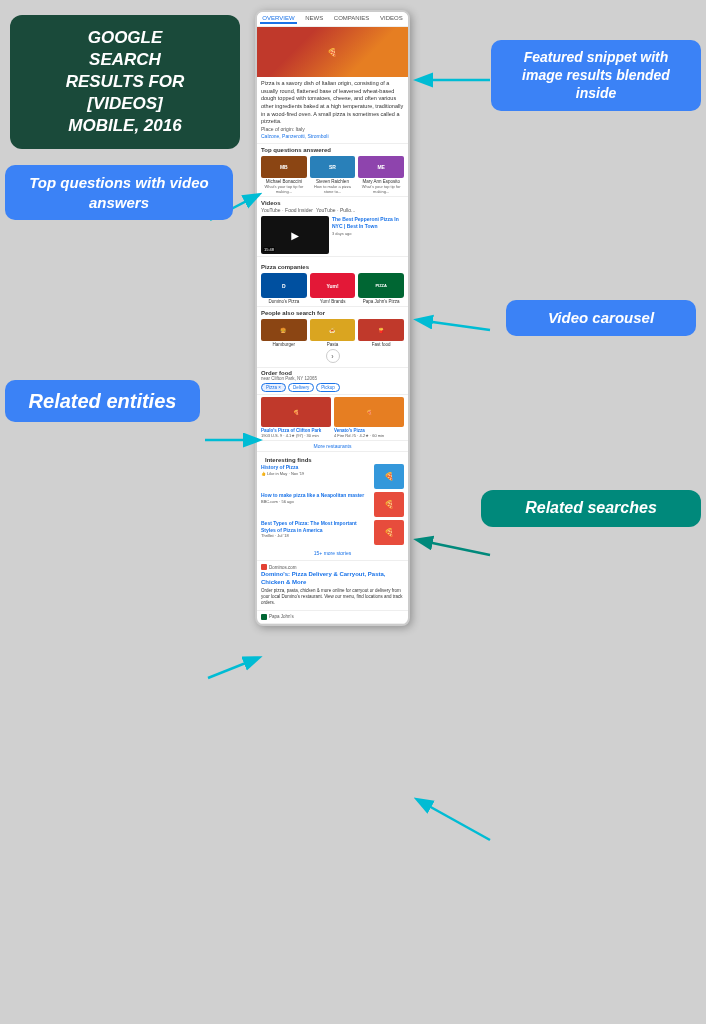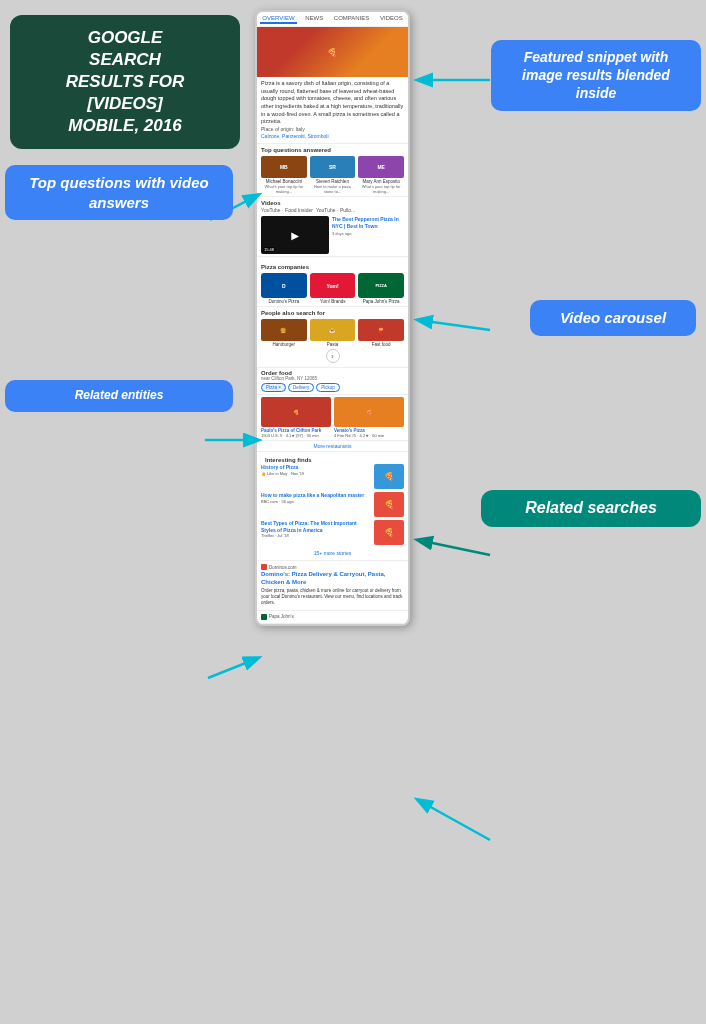--- a/index.html
+++ b/index.html
@@ -414,30 +414,30 @@
       left: 5px;
       top: 165px;
       width: 228px;
       font-size: 15px;
     }
 
     
     .video-bubble {
       right: 10px;
       top: 300px;
-      width: 166px;
+      width: 190px;
       font-size: 15px;
     }
 
     
     .entities-bubble {
       left: 5px;
       top: 380px;
-      width: 228px;
-      font-size: 12px;
+      width: 195px;
+      font-size: 20px;
     }
 
     
     .searches-bubble {
       right: 5px;
       top: 490px;
       width: 220px;
       font-size: 16px;
     }
 

